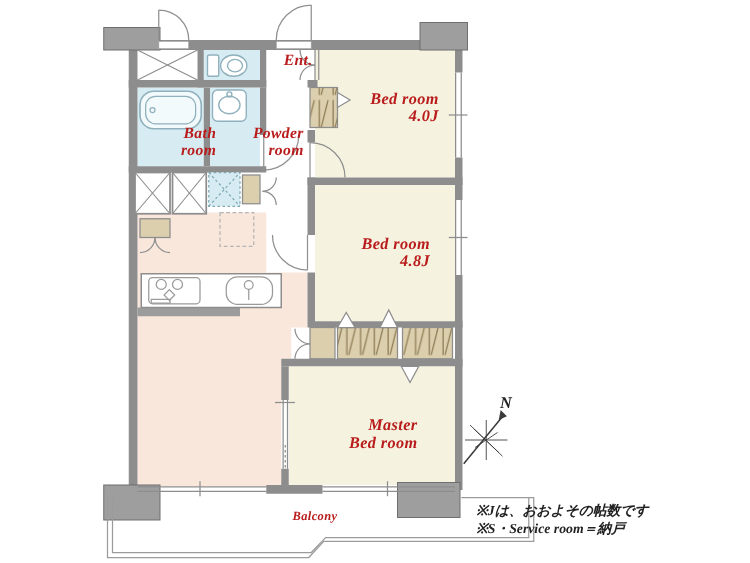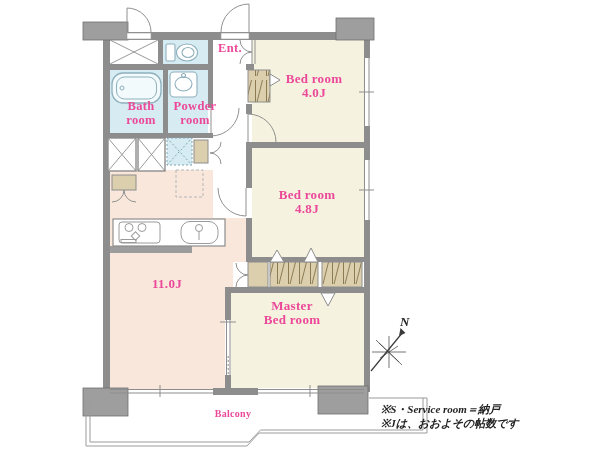--- a/index.html
+++ b/index.html
@@ -1,19 +1,19 @@
 <!DOCTYPE html>
 <html><head>
 <meta charset="utf-8">
 <style>
   html,body{margin:0;padding:0;background:#fff;}
   #stage{position:relative;width:600px;height:450px;background:#ffffff;overflow:hidden;
          font-family:"Liberation Serif","DejaVu Serif",serif;}
   #plan-svg{position:absolute;left:0;top:0;}
-  .label{position:absolute;text-align:center;color:#ec4899;font-weight:700;
+  .label{position:absolute;text-align:right;color:#b91c1c;font-style:italic;font-weight:700;
          font-size:13px;line-height:14px;letter-spacing:.3px;}
   .label.small{font-size:12.5px;}
   .label.big{font-size:10px;}
   .north{position:absolute;font-size:13px;font-style:italic;font-weight:700;color:#222;}
   .notes{position:absolute;left:381px;top:403px;font-size:11px;line-height:13.5px;
          font-style:italic;font-weight:600;color:#222;text-align:left;white-space:nowrap;}
 </style>
 </head>
 <body>
 
@@ -199,54 +199,53 @@
     <line x1="399" y1="362" x2="379" y2="343" stroke-width="0.7"></line>
     <line x1="380" y1="358" x2="398" y2="346" stroke-width="0.7"></line>
   </g>
 </svg>
 
 <div class="label small" style="left:109px;top:99px;width:64px;">
   <div>Bath</div>
   <div>room</div>
 </div>
 
-<div class="label small" style="left:163px;top:99px;width:64px;">
+<div class="label small" style="left:163px;top:99px;width:64px;padding-left:16px;">
   <div>Powder</div>
   <div>room</div>
 </div>
 
 <div class="label small" style="left:210px;top:41px;width:40px;">
   <div>Ent.</div>
 </div>
 
 <div class="label" style="left:277px;top:72px;width:74px;">
   <div>Bed room</div>
   <div>4.0J</div>
 </div>
 
 <div class="label" style="left:270px;top:188px;width:74px;">
   <div>Bed room</div>
   <div>4.8J</div>
 </div>
 
 <div class="label" style="left:118px;top:277px;width:98px;">
-  <div>11.0J</div>
-</div>
-
-<div class="label" style="left:250px;top:299px;width:84px;">
+</div>
+
+<div class="label" style="left:250px;top:333px;width:84px;">
   <div>Master</div>
   <div>Bed room</div>
 </div>
 
 <div class="label big" style="left:196px;top:407px;width:74px;">
   <div>Balcony</div>
 </div>
 
 <div class="north" style="left:400px;top:314px;">
   <span>N</span>
 </div>
 
 <div class="notes">
+  <div>※Jは、おおよその帖数です</div>
   <div>※S・Service room＝納戸</div>
-  <div>※Jは、おおよその帖数です</div>
 </div>
 
 </div>
 
 </body></html>

